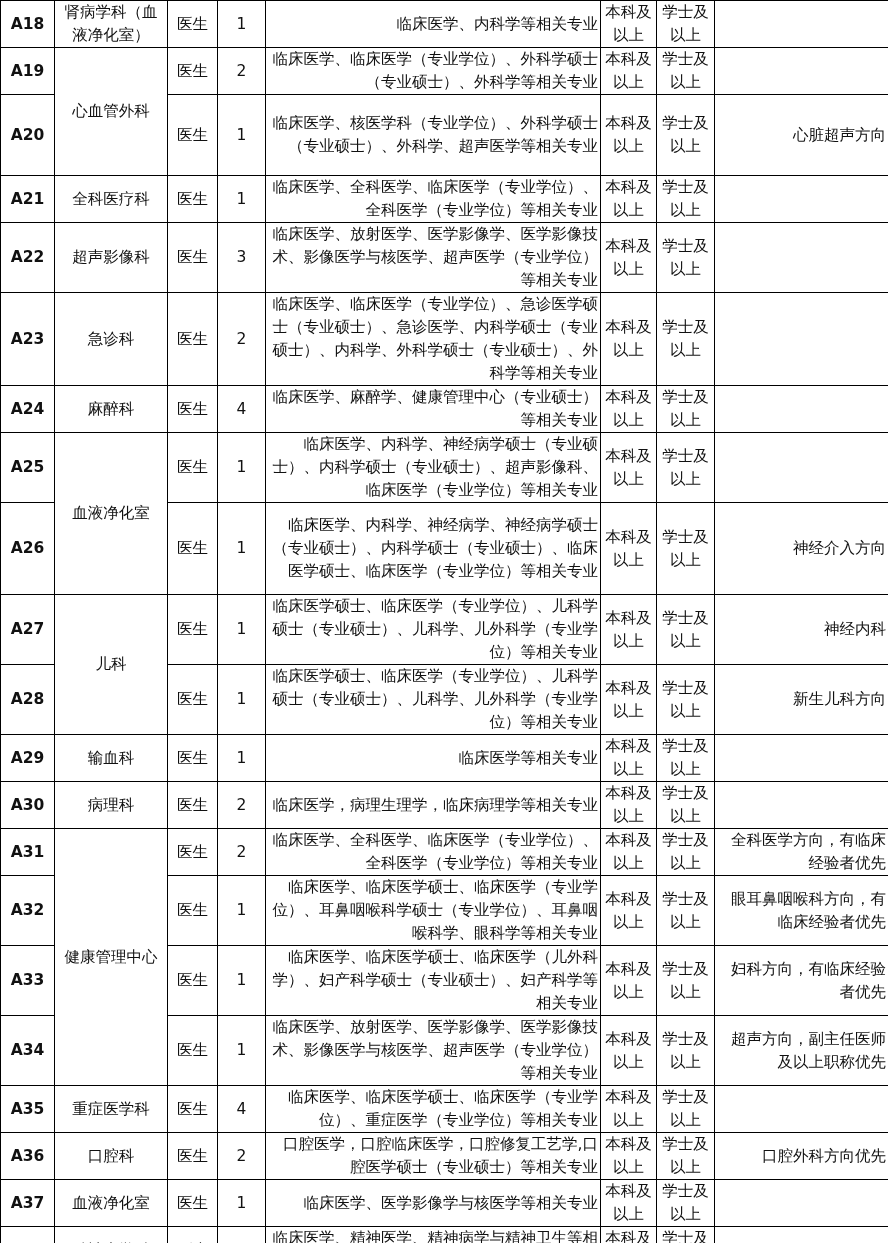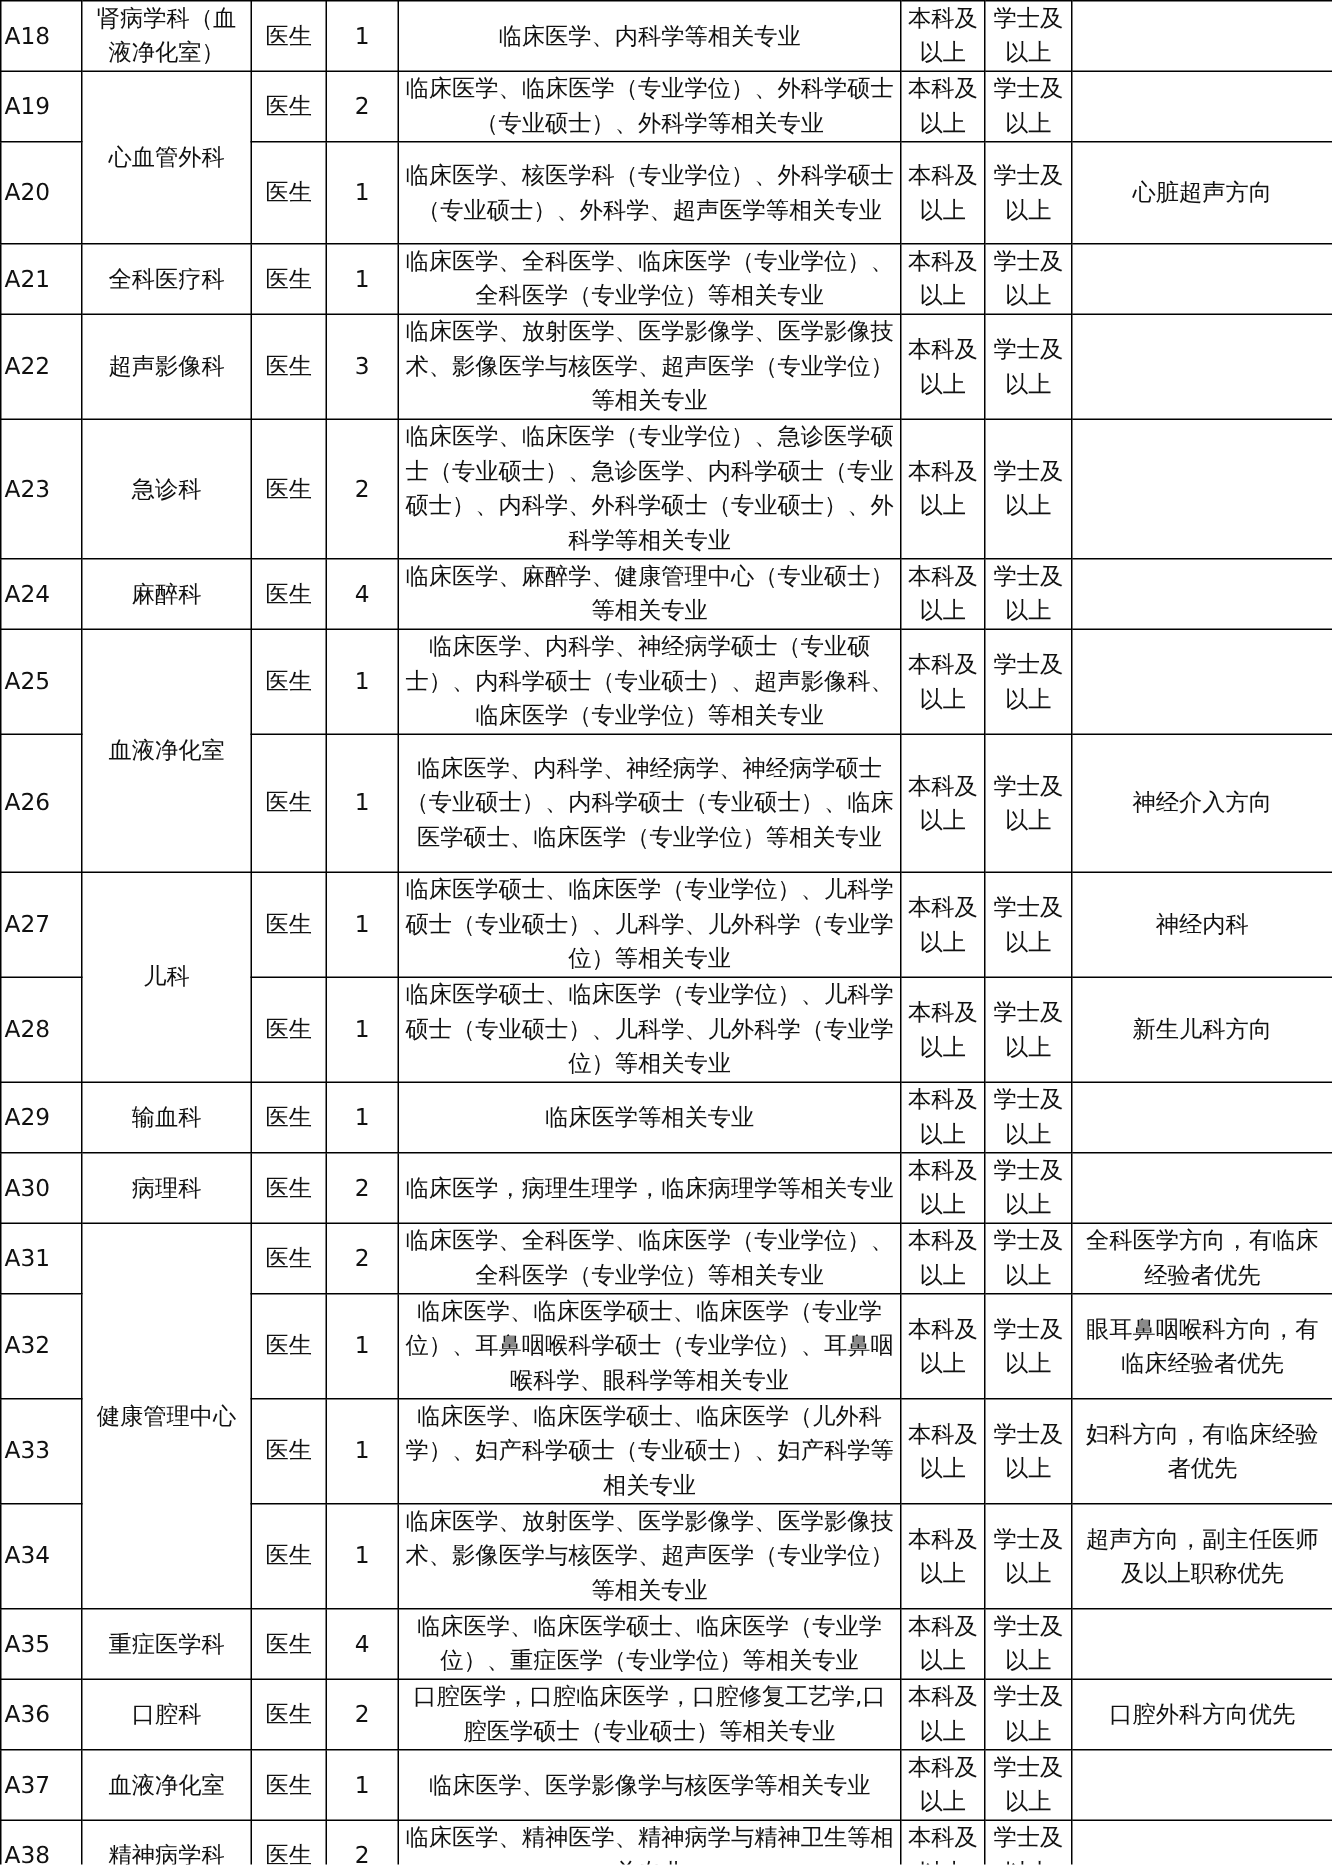--- a/index.html
+++ b/index.html
@@ -14,22 +14,22 @@
   }
   td {
     border: 1.5px solid #000;
     padding: 0 2px;
     line-height: 23px;
     vertical-align: middle;
     word-break: break-all;
     overflow: hidden;
   }
   td.c { text-align: center; }
-  td.l { text-align: center; }
-  td.code { text-align: left; }
+  td.l { text-align: right; }
+  td.code { text-align: center; font-weight: bold; }
 </style>
 </head>
 <body>
 
 <table>
   <colgroup>
     <col style="width:54px">
     <col style="width:113px">
     <col style="width:50px">
     <col style="width:48px">
@@ -55,21 +55,21 @@
       <td class="code">A19</td>
       <td class="c" rowspan="2">心血管外科</td>
       <td class="c">医生</td>
       <td class="c">2</td>
       <td class="l">临床医学、临床医学（专业学位）、外科学硕士（专业硕士）、外科学等相关专业</td>
       <td class="c">本科及以上</td>
       <td class="c">学士及以上</td>
       <td class="l"></td>
     </tr>
 
-    <tr style="height:68px">
+    <tr style="height:81px">
       <td class="code">A20</td>
       <td class="c">医生</td>
       <td class="c">1</td>
       <td class="l">临床医学、核医学科（专业学位）、外科学硕士（专业硕士）、外科学、超声医学等相关专业</td>
       <td class="c">本科及以上</td>
       <td class="c">学士及以上</td>
       <td class="l">心脏超声方向</td>
     </tr>
 
     <tr style="height:46px">

